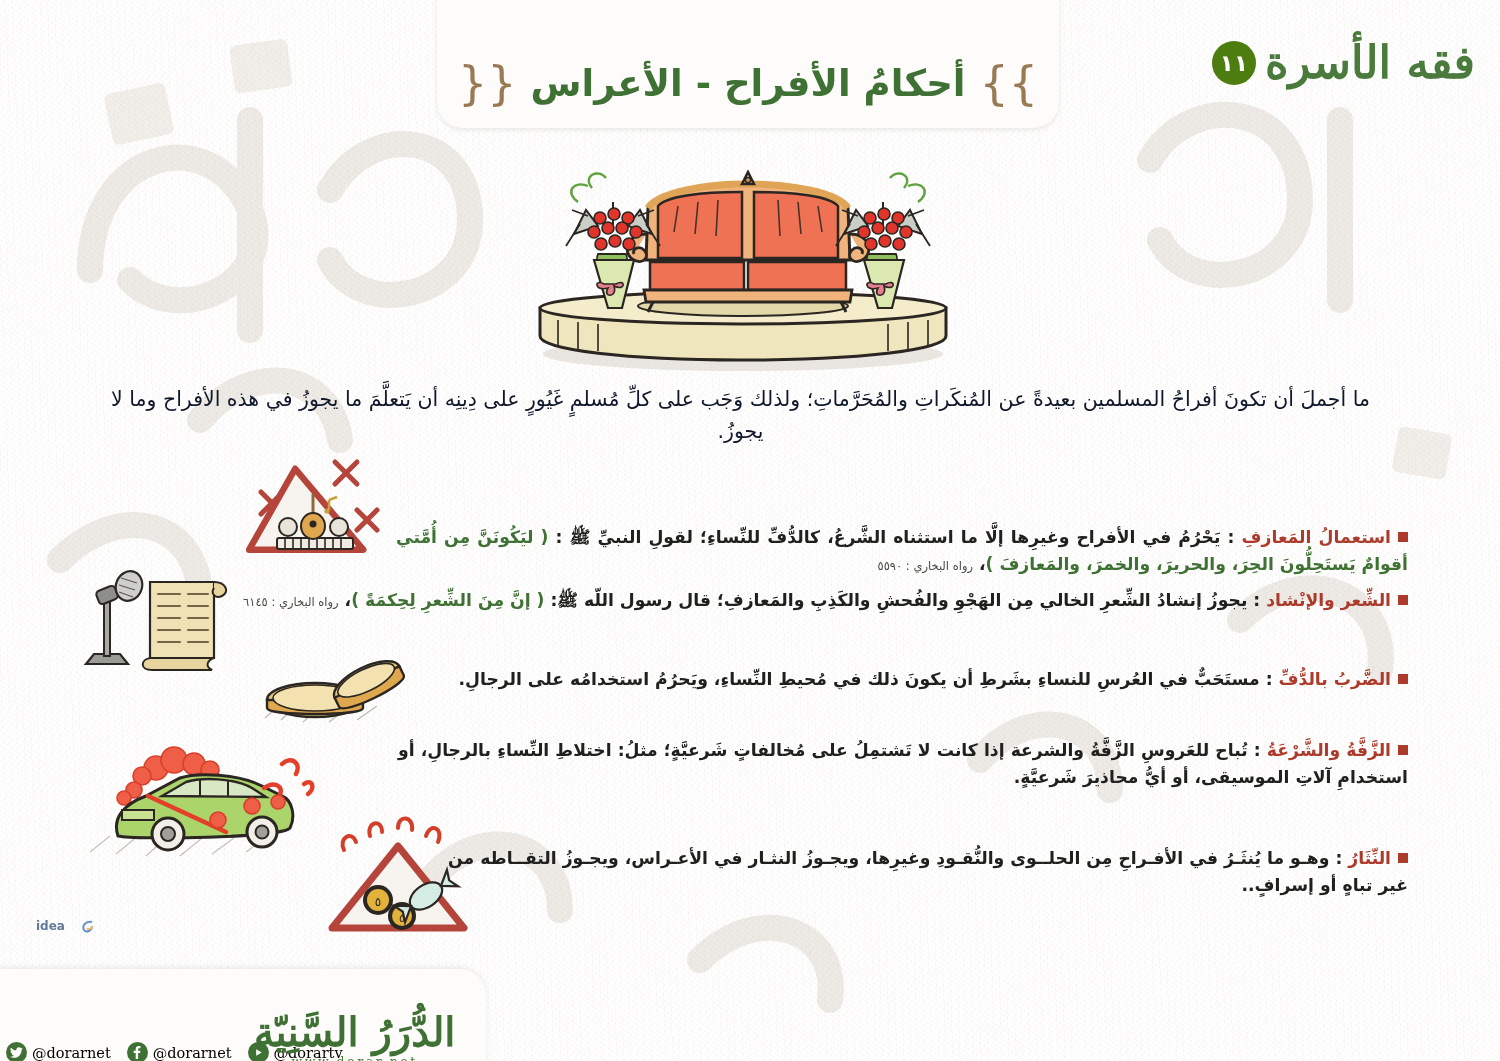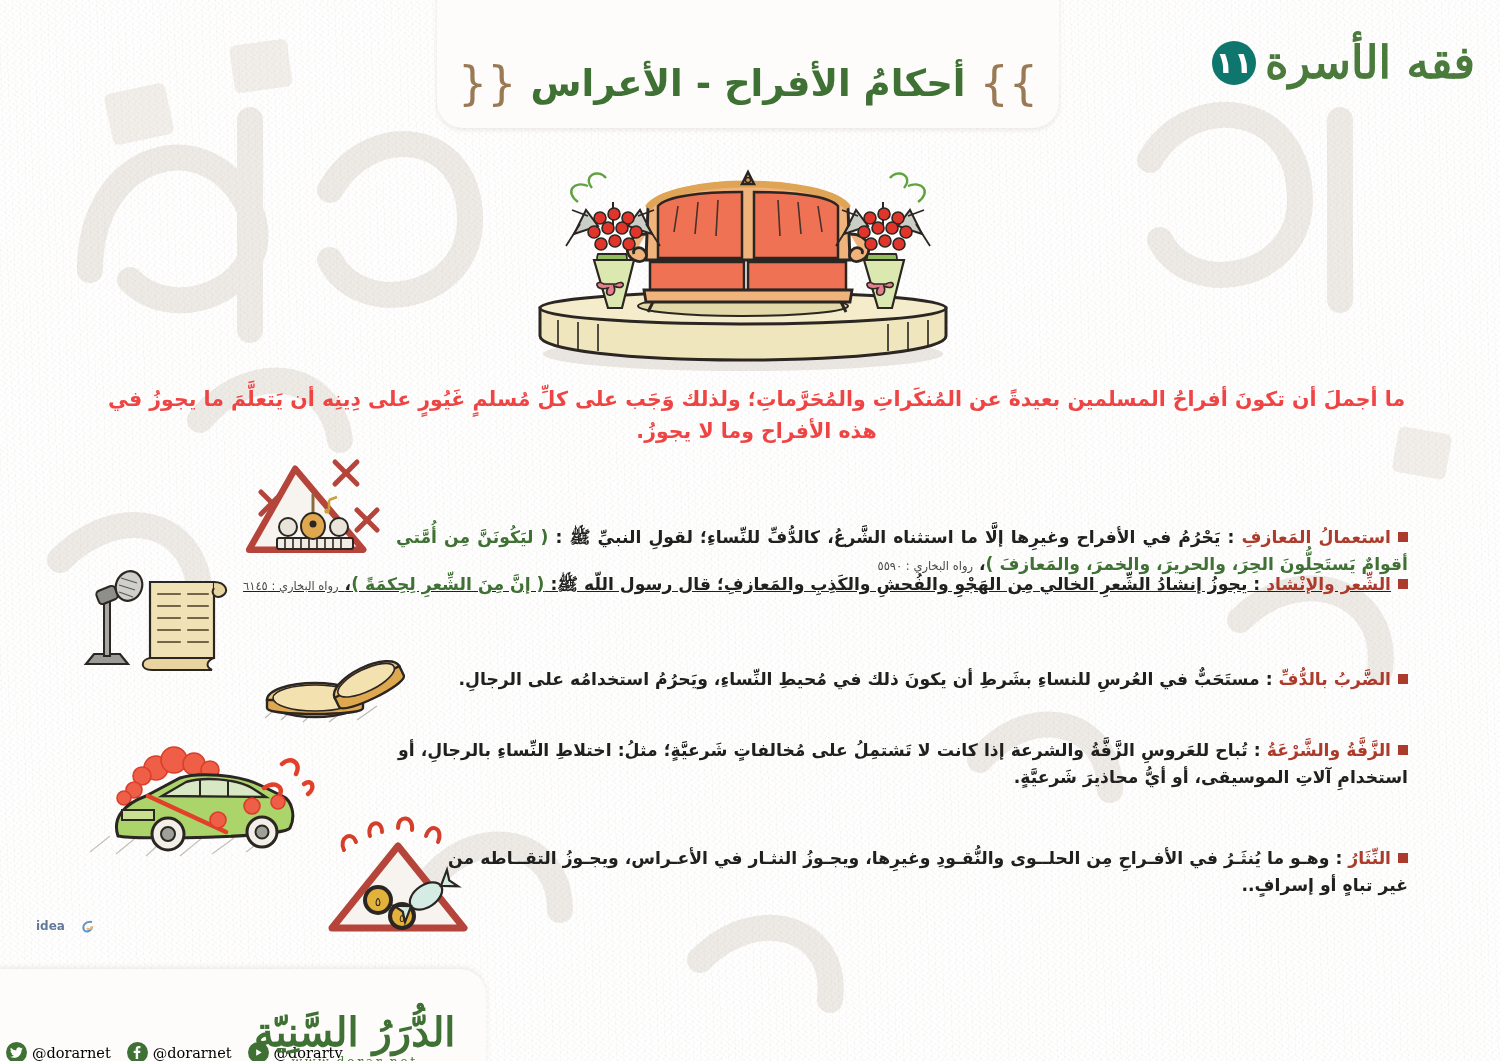--- a/index.html
+++ b/index.html
@@ -68,37 +68,37 @@
     right: 25px; top: 36px;
     display: flex; align-items: center; gap: 9px;
   }
   #series-name {
     font-size: 45px; font-weight: bold; color: #4a7a3c;
     font-family: "DejaVu Serif", "Liberation Serif", serif;
     letter-spacing: -2px;
   }
   #series-number {
     width: 44px; height: 44px; border-radius: 50%;
-    background: #0f766e; color: #fff;
+    background: #4d7c0f; color: #fff;
     display: flex; align-items: center; justify-content: center;
-    font-size: 30px; font-weight: bold;
+    font-size: 23px; font-weight: bold;
     font-family: "DejaVu Sans", sans-serif;
   }
 
   
   #hero { position: absolute; left: 498px; top: 150px; width: 490px; height: 225px; }
 
   
   #intro {
     position: absolute;
-    left: 104px; top: 383px; width: 1305px;
+    left: 88px; top: 383px; width: 1305px;
     text-align: center;
-    color: #ef4444;
+    color: #0f172a;
     font-size: 20.5px;
-    font-weight: bold;
+    font-weight: normal;
     line-height: 1.58;
   }
 
   
   .item-text {
     position: absolute;
     color: #20201f;
     font-size: 17.2px;
     font-weight: bold;
     line-height: 1.58;
@@ -111,21 +111,21 @@
     width: 10px; height: 10px;
     background: #ad3b2c;
     margin-left: 7px;
     vertical-align: 1px;
   }
   .term { color: #ad3b2c; }
   .hadith { color: #3f7034; }
   .source { color: #4a4a48; font-size: 11.5px; font-weight: normal; }
 
   #item-1 { right: 92px; top: 524px; width: 1012px; }
-  #item-2 { right: 92px; top: 571px; width: 1182px; text-decoration: underline; }
+  #item-2 { right: 92px; top: 587px; width: 1182px; }
   #item-3 { right: 92px; top: 666px; width: 1010px; }
   #item-4 { right: 92px; top: 737px; width: 1010px; }
   #item-5 { right: 92px; top: 845px; width: 960px; }
 
   
   .icon-art { position: absolute; }
   #icon-music { left: 243px; top: 452px; width: 146px; height: 118px; }
   #icon-poetry { left: 72px; top: 566px; width: 168px; height: 110px; }
   #icon-duff  { left: 257px; top: 646px; width: 148px; height: 80px; }
   #icon-car   { left: 76px; top: 740px; width: 240px; height: 122px; }

